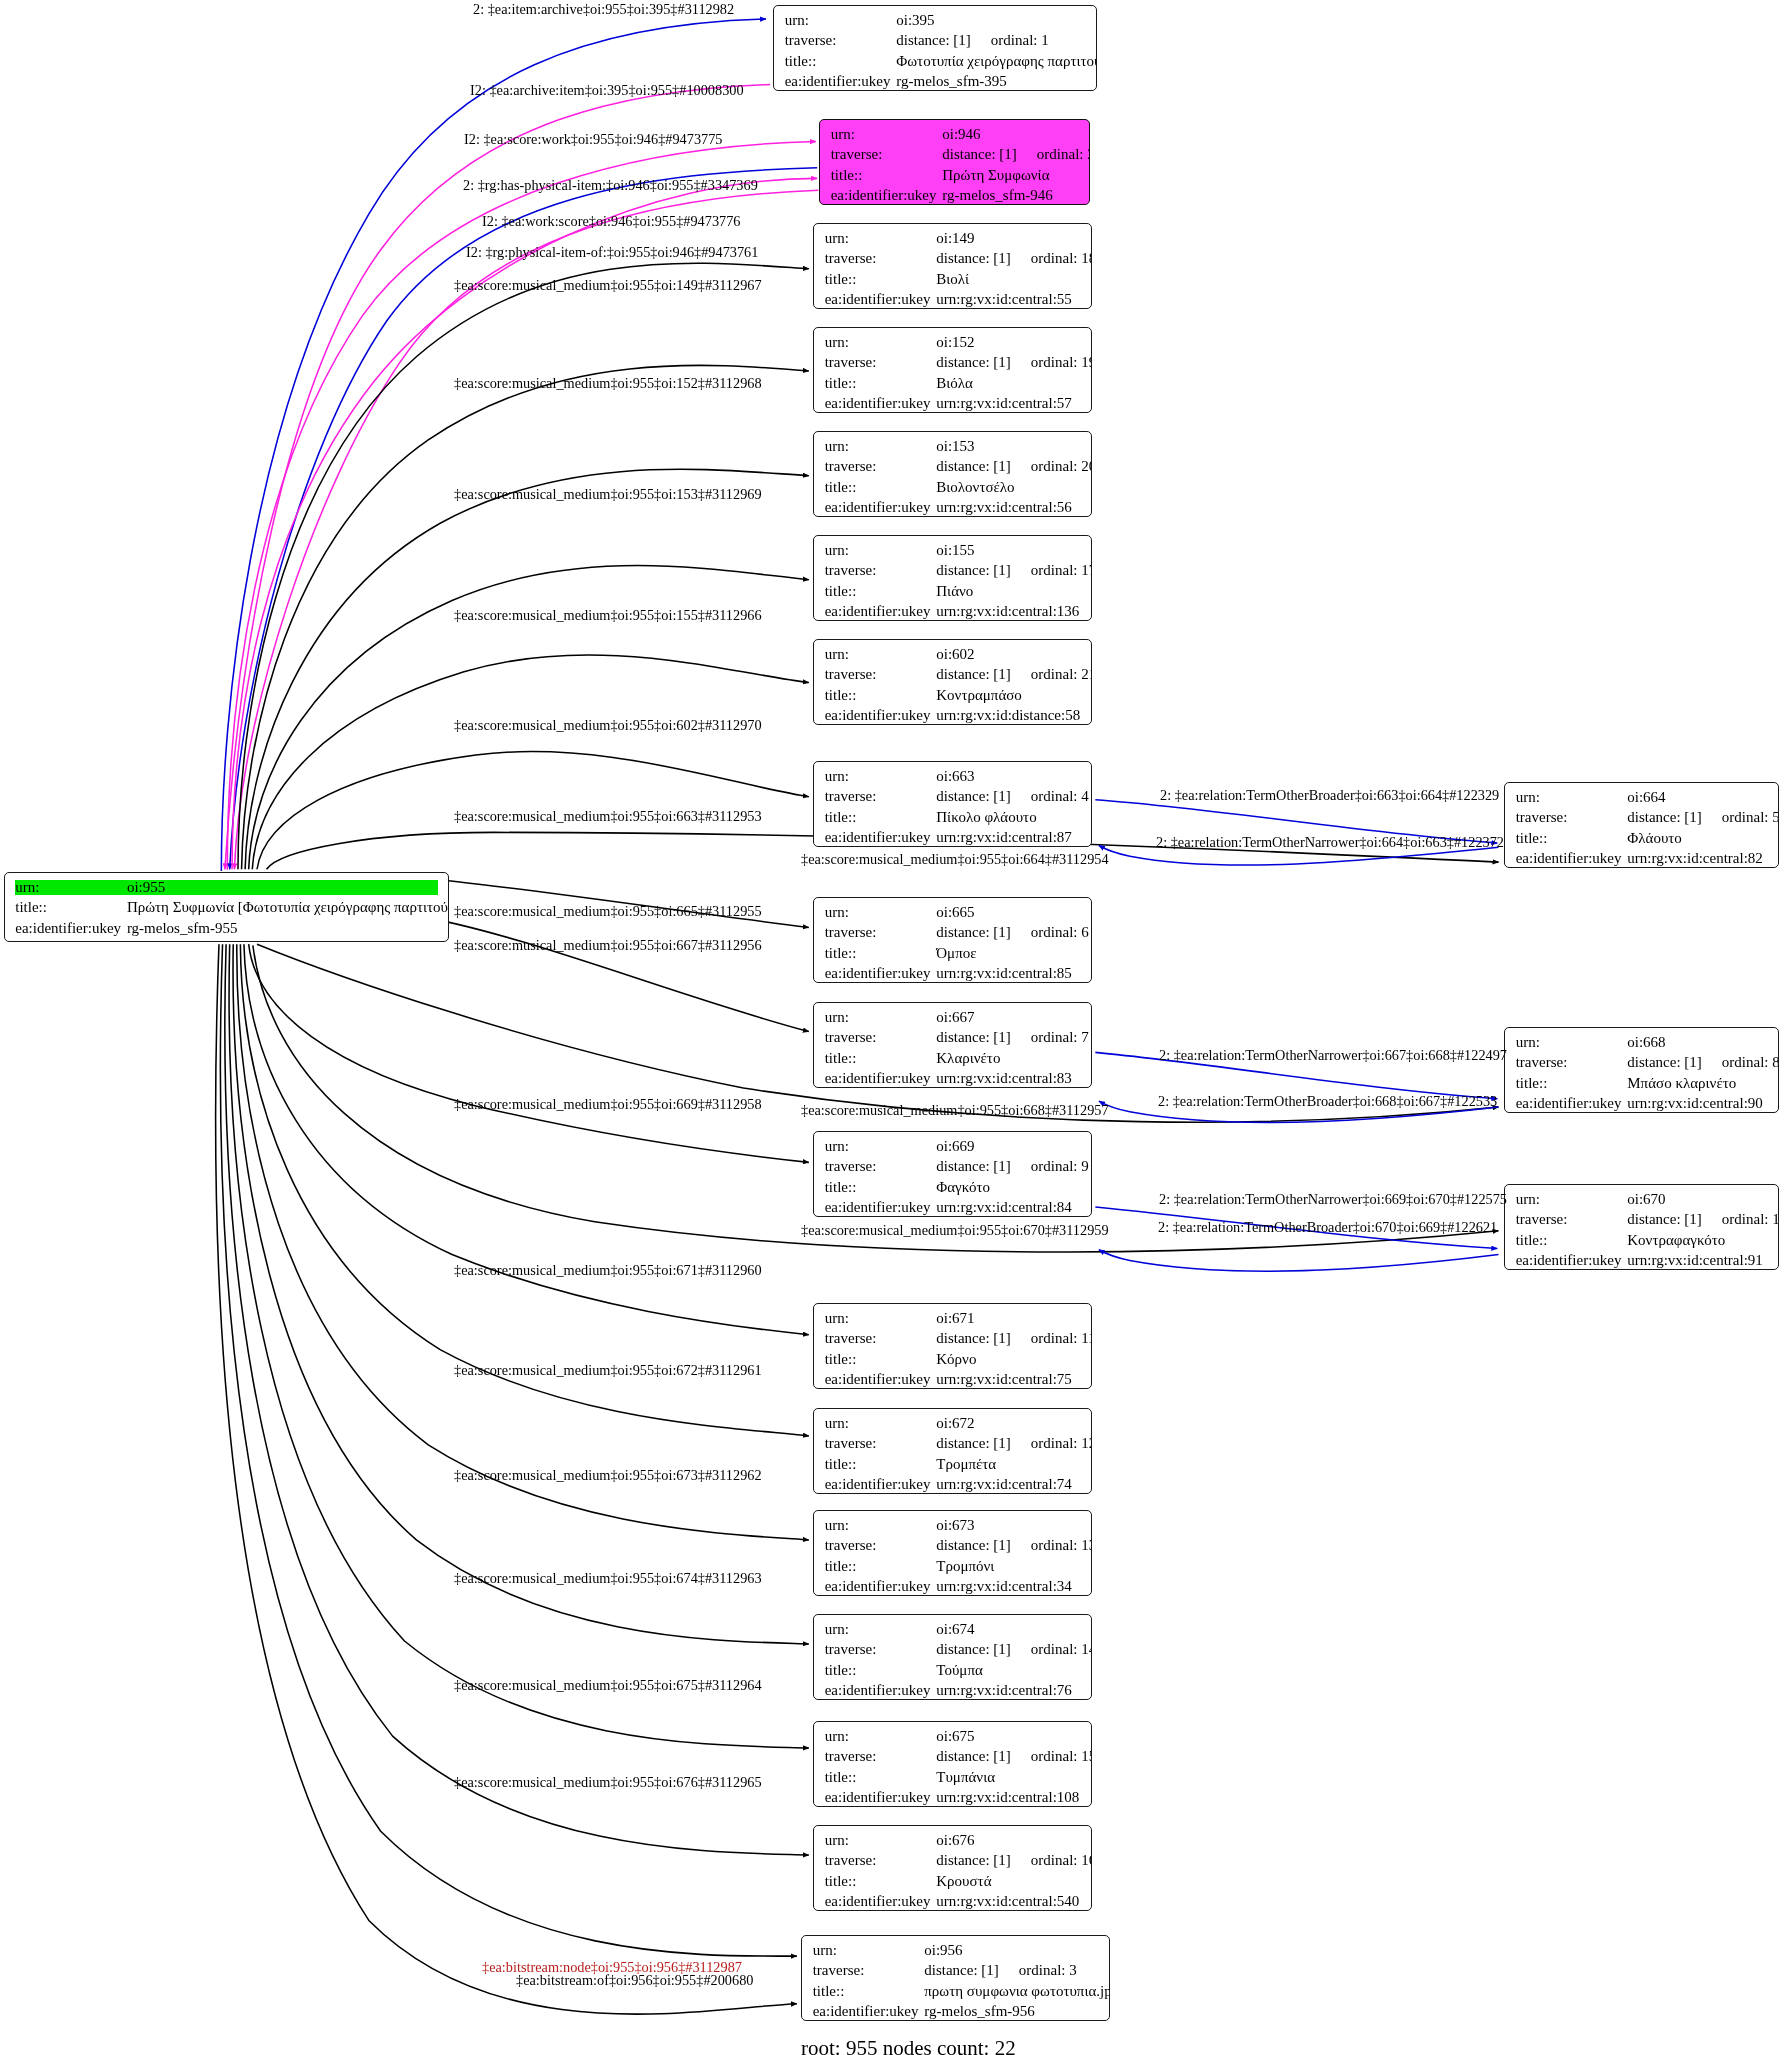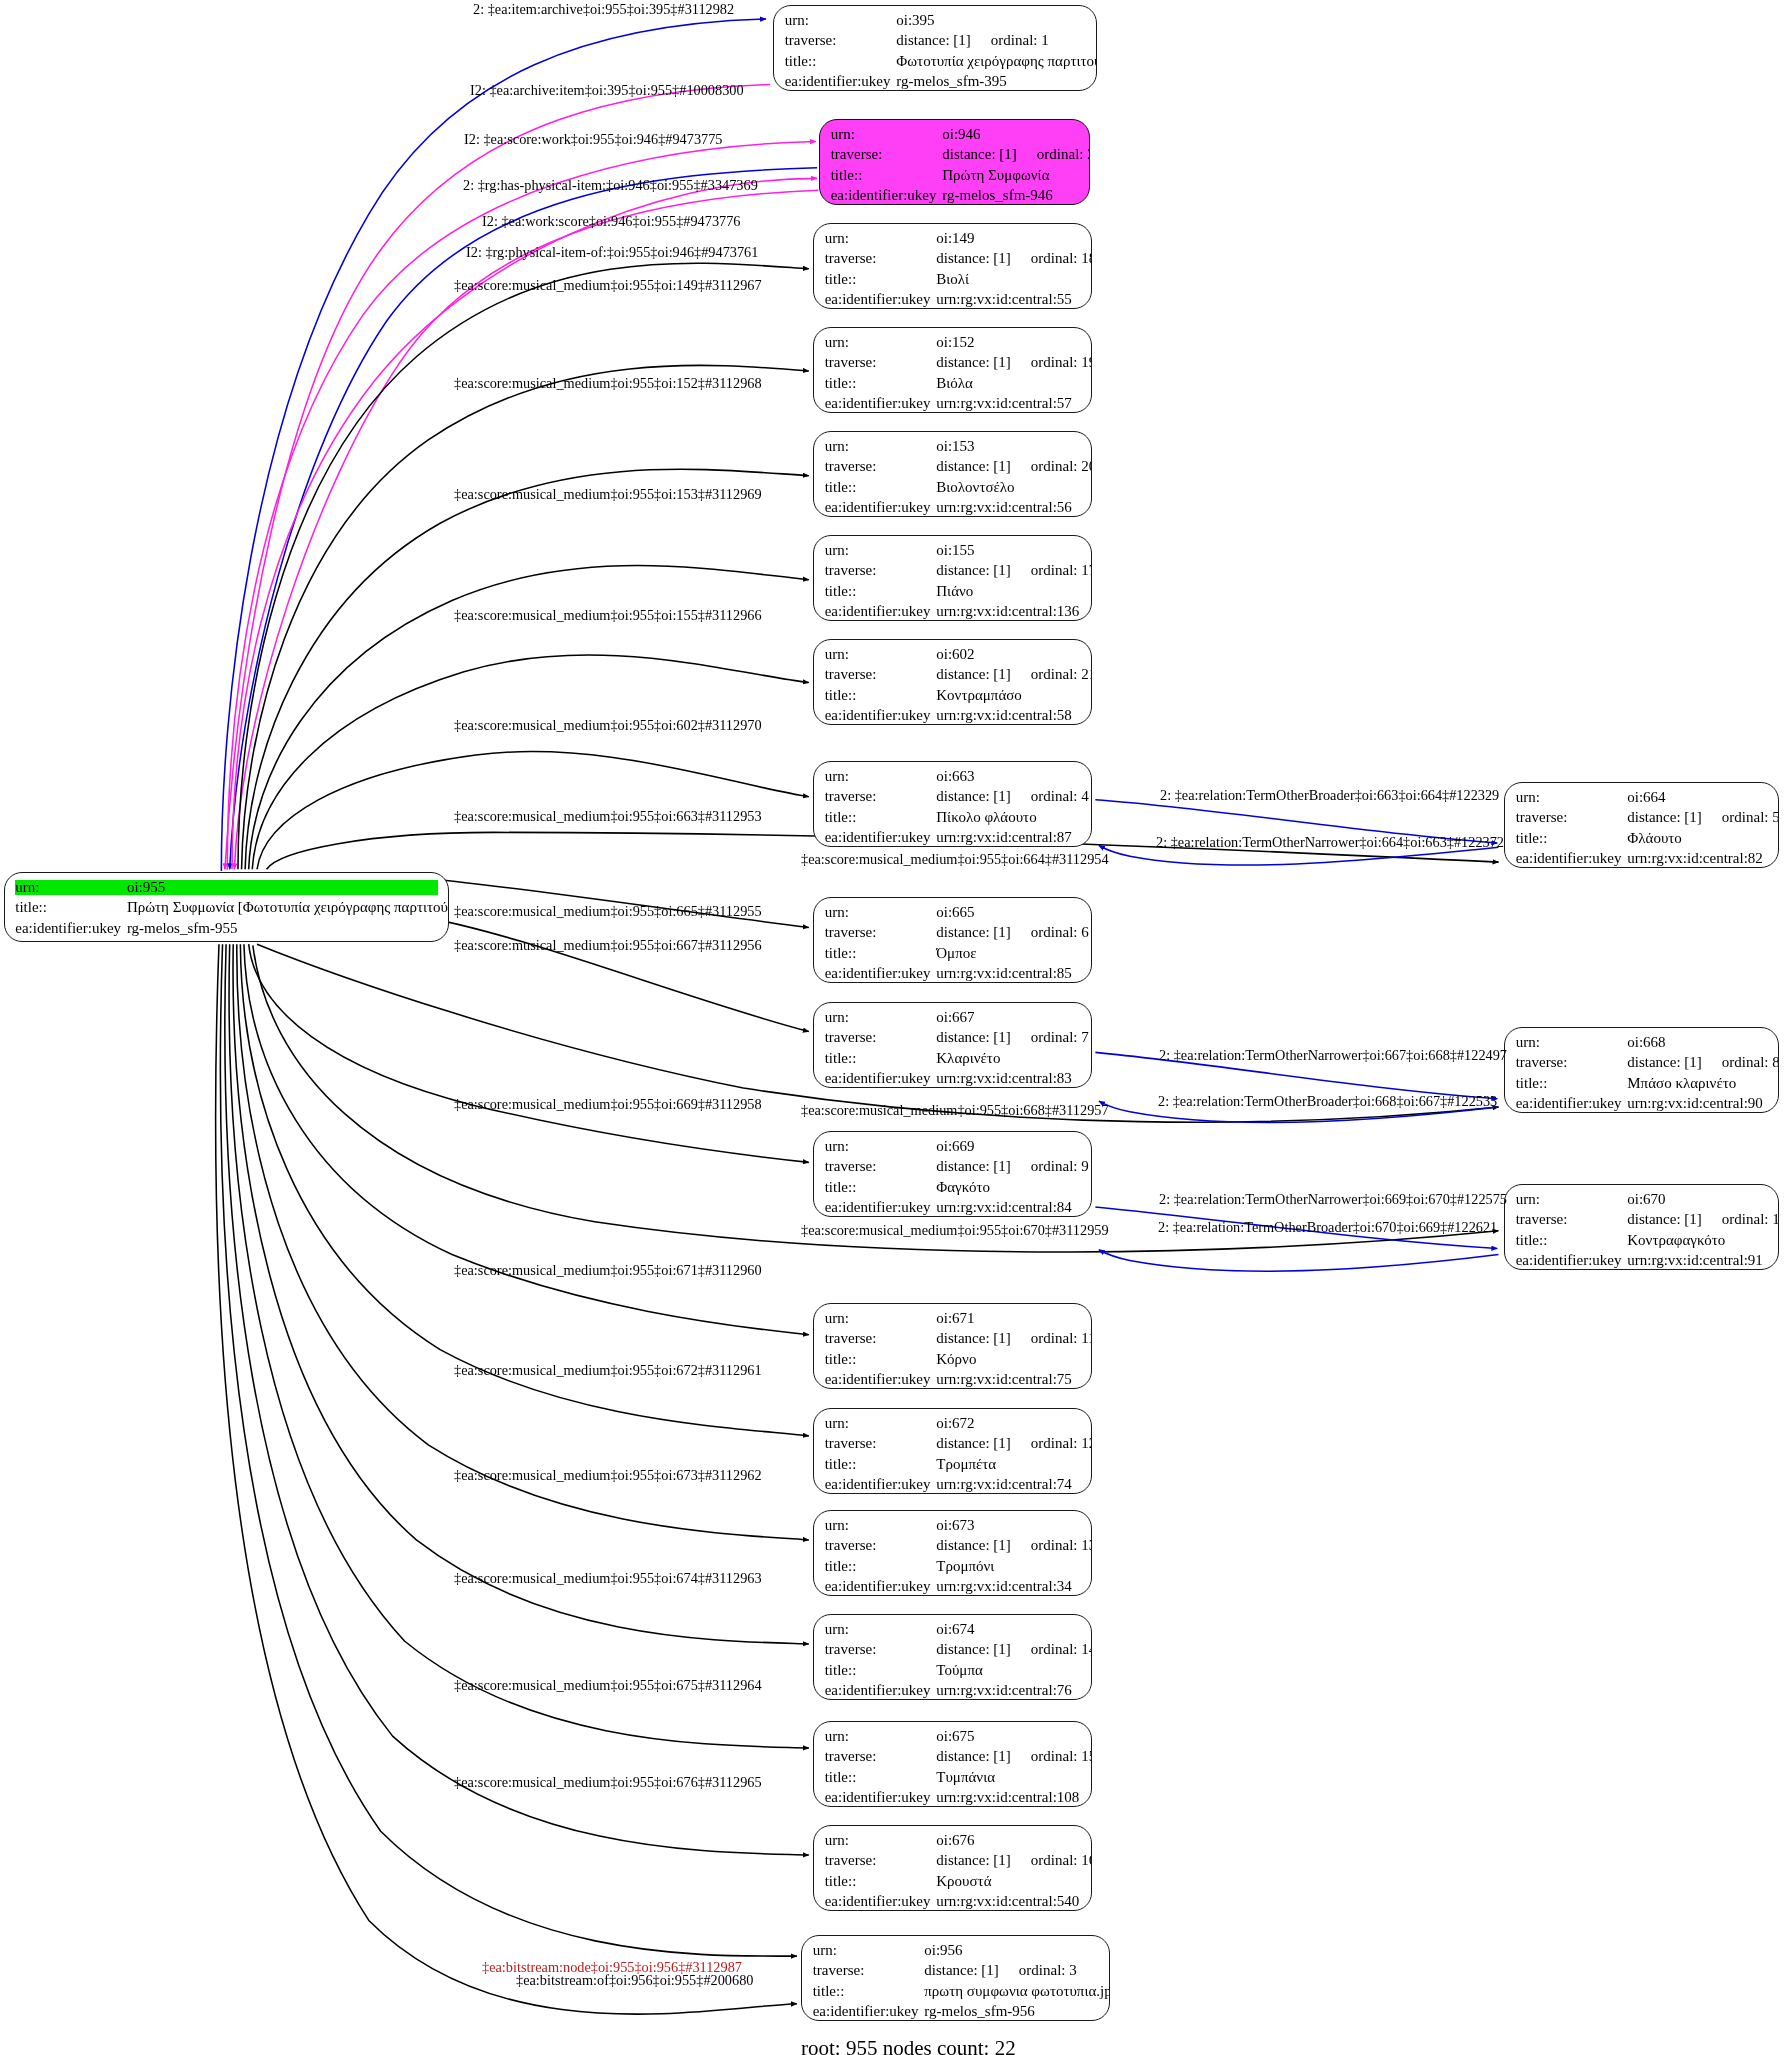--- a/index.html
+++ b/index.html
@@ -1,20 +1,20 @@
 <!DOCTYPE html>
 <html style="font-size:9.5px"><head>
 <meta charset="utf-8">
 <style>
   html,body{margin:0;padding:0;background:#fff;}
   body{font-family:"Liberation Serif","DejaVu Serif",serif;}
   #stage{position:relative;width:1787px;height:2056px;overflow:hidden;background:#fff;}
   #edges{position:absolute;left:0;top:0;width:1787px;height:2056px;pointer-events:none;}
 
-  .node{position:absolute;border:1.5px solid #1a1a1a;border-radius:18px;background:#fff;
+  .node{position:absolute;border:1.5px solid #1a1a1a;border-radius:5px;background:#fff;
         box-sizing:border-box;padding:7.1px 9.5px 7.1px 10.7px;overflow:hidden;}
   .node.root{background:#fff;}
   .node.magenta{background:#ff3ff5;border-color:#111;}
   .row{display:flex;align-items:baseline;line-height:1.0;white-space:nowrap;}
   .k{font-size:15px;color:#000;flex:0 0 auto;}
   .v{font-size:15px;color:#000;margin-left:3.6px;white-space:nowrap;}
   .node .row + .row{margin-top:5.4px;}
   .kw{width:108px;flex:0 0 108px;}
   .ord{margin-left:20px;}
   .rowhl{background:#00e800;}
@@ -211,21 +211,21 @@
           <span class="k kw">traverse:</span>
           <span class="v">distance: [1]</span>
           <span class="v ord">ordinal: 21</span>
         </div>
         <div class="row">
           <span class="k kw">title::</span>
           <span class="v">Κοντραμπάσο</span>
         </div>
         <div class="row">
           <span class="k kw">ea:identifier:ukey</span>
-          <span class="v">urn:rg:vx:id:central:58</span>
+          <span class="v">urn:rg:vx:id:distance:58</span>
         </div>
       </div>
       <div class="node" style="left: 813px; top: 761px; width: 279px; height: 86px;">
         <div class="row">
           <span class="k kw">urn:</span>
           <span class="v">oi:663</span>
         </div>
         <div class="row">
           <span class="k kw">traverse:</span>
           <span class="v">distance: [1]</span>

